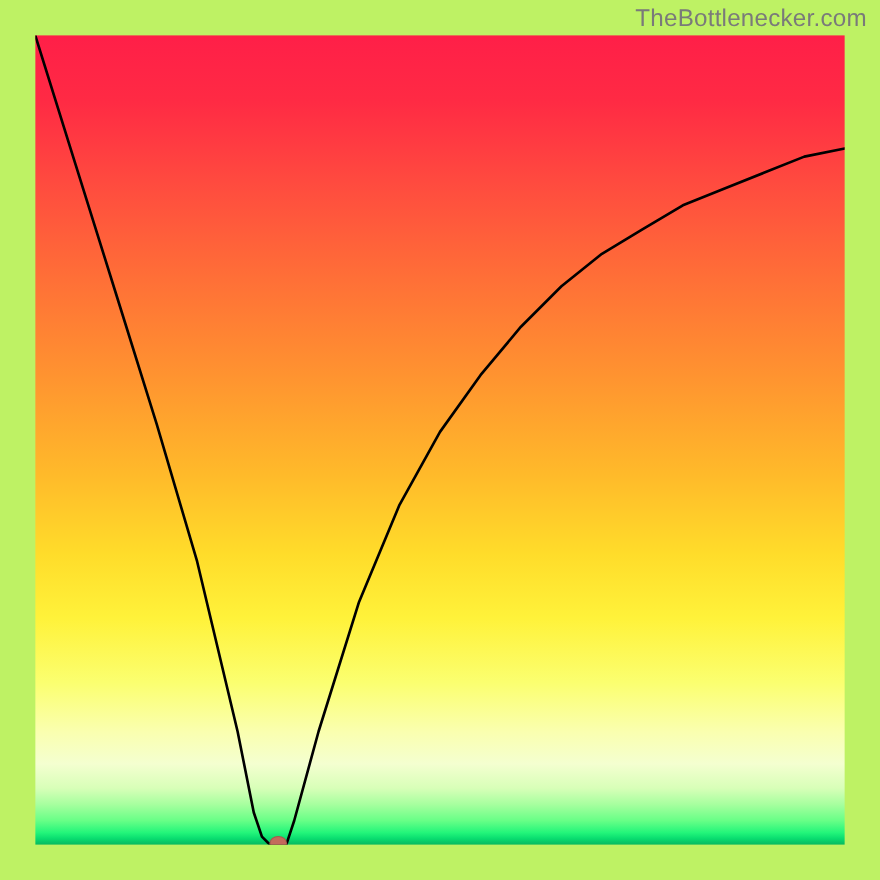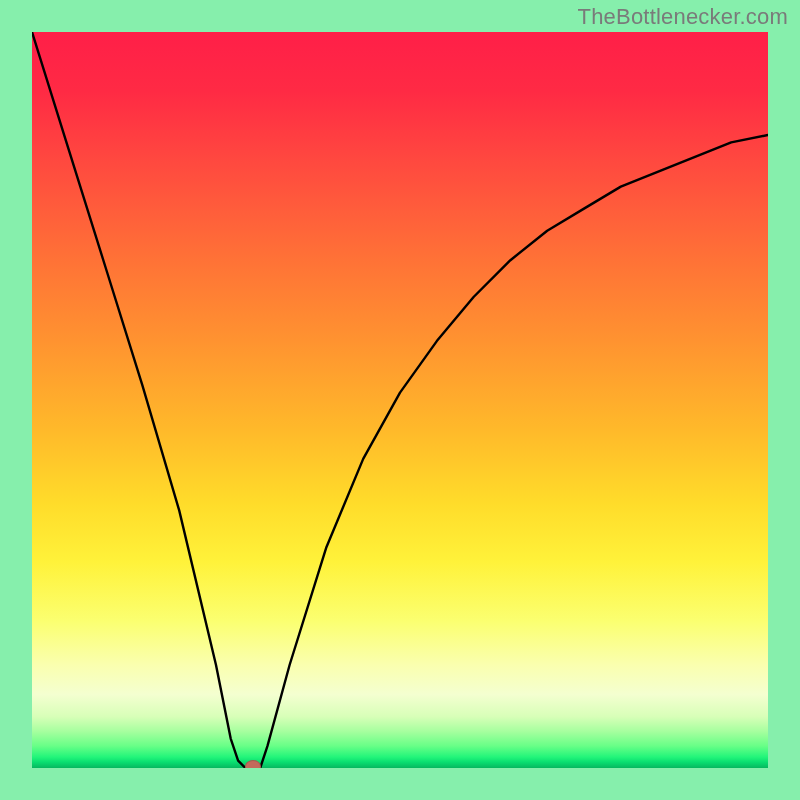--- a/index.html
+++ b/index.html
@@ -8,21 +8,21 @@
     width: 800px;
     height: 800px;
     background: #000;
     overflow: hidden;
     font-family: Arial, Helvetica, sans-serif;
   }
   .frame {
     position: relative;
     width: 800px;
     height: 800px;
-    background: #86efac;
+    background: #bef264;
   }
   .watermark {
     position: absolute;
     top: 4px;
     right: 12px;
     color: #7a7a7a;
     font-size: 22px;
     font-weight: 400;
     letter-spacing: 0.2px;
     z-index: 5;

